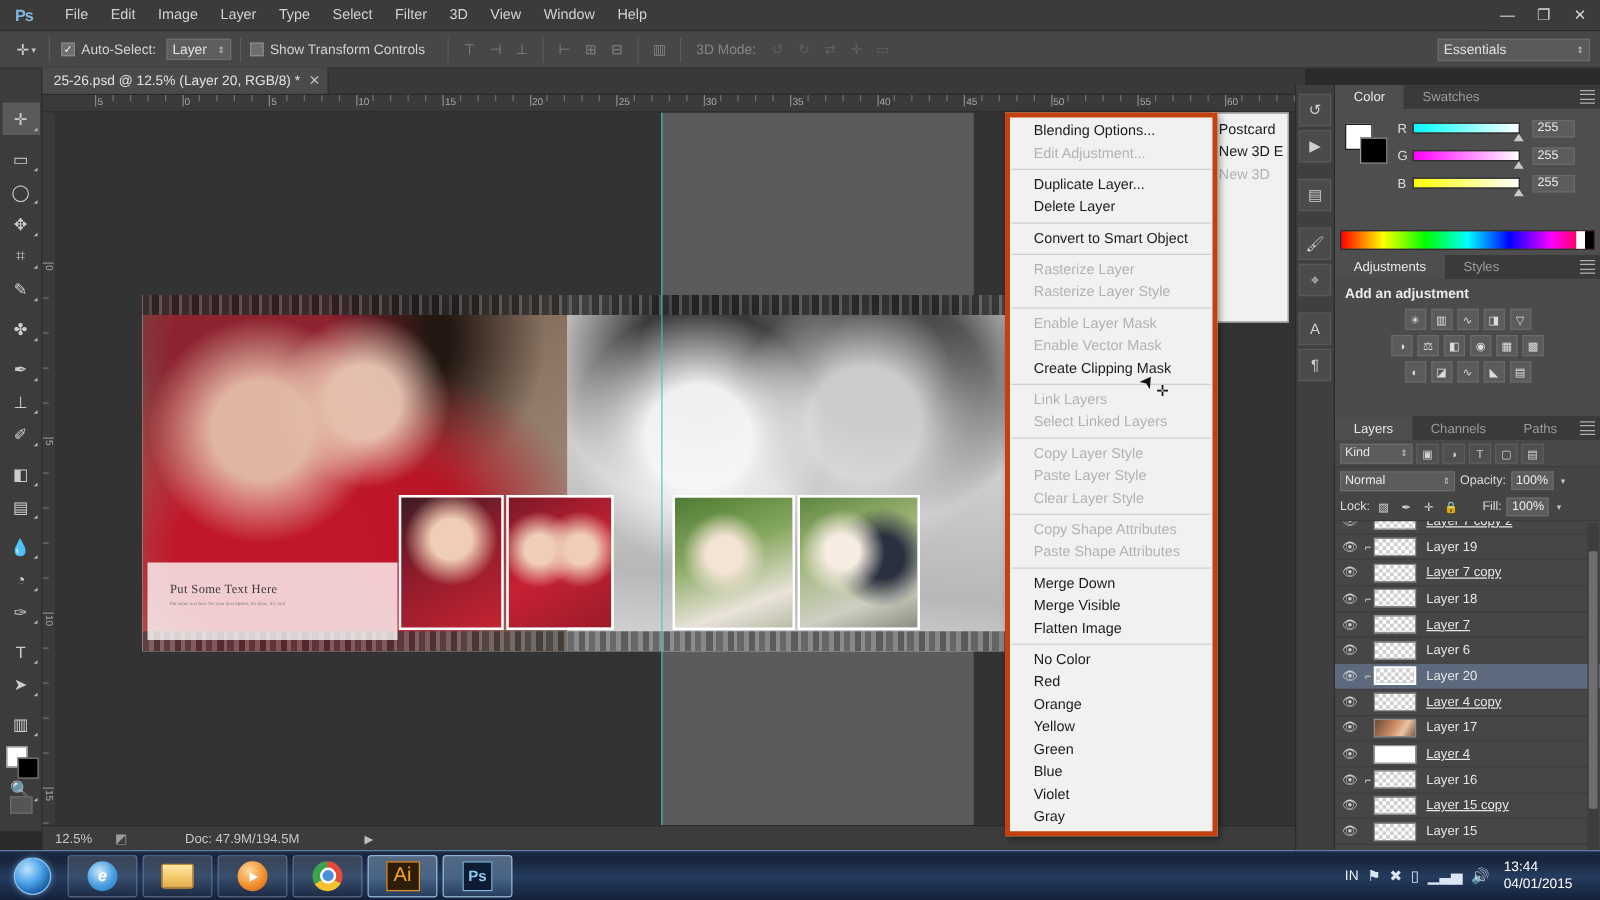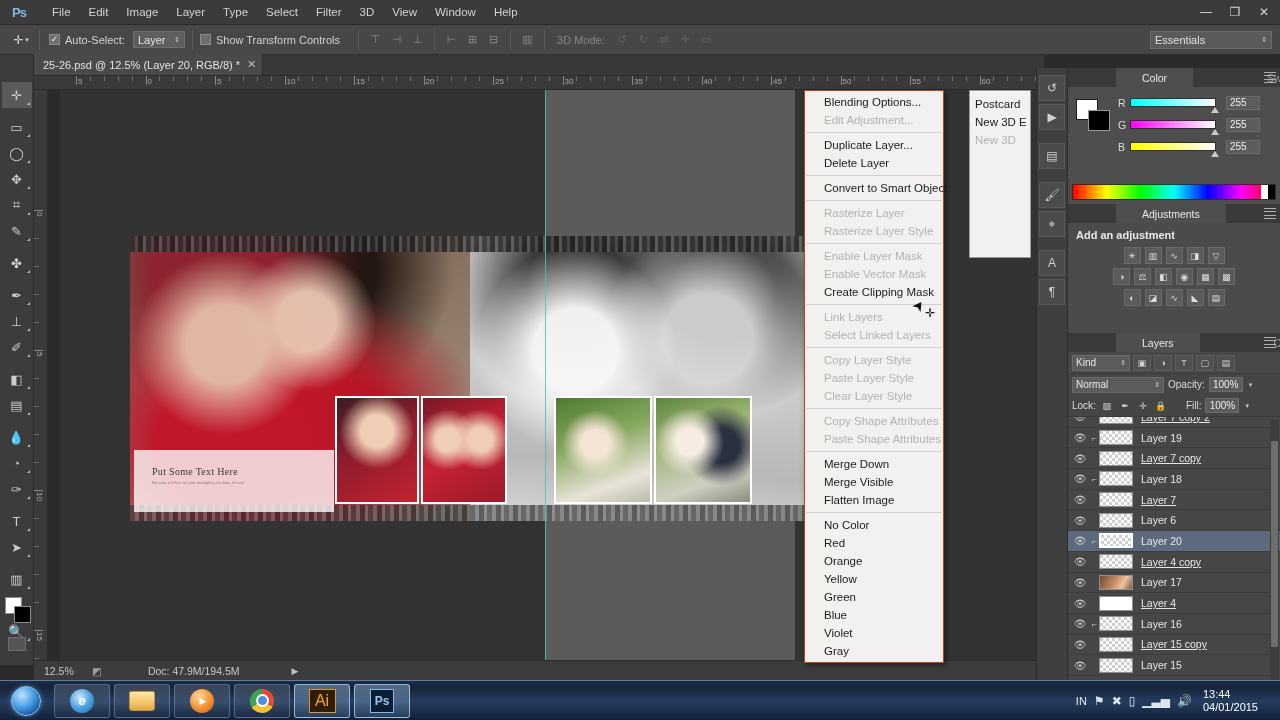--- a/index.html
+++ b/index.html
@@ -135,21 +135,21 @@
   .rnum { position: absolute; top: 1px; font-size: 8px; color: #a8a8a8; }
   .rtickv { position: absolute; left: 0; height: 1px; width: 5px; background: #6d6d6d; }
   .rtickv.major { width: 9px; background: #888; }
   .rnumv {
     position: absolute; left: 1px; font-size: 8px; color: #a8a8a8;
     writing-mode: vertical-rl;
   }
 
   
   .canvas-area {
-    position: absolute; left: 60px; top: 90px; width: 996px; height: 570px;
+    position: absolute; left: 44px; top: 90px; width: 996px; height: 570px;
     background: #333333; overflow: hidden;
   }
   .artboard {
     position: absolute; left: 485px; top: 0; width: 250px; height: 570px;
     background: #5b5b5b;
   }
   .artboard-l { position: absolute; left: 0; top: 0; width: 485px; height: 570px; background: #333; }
   .canvas-img {
     position: absolute; left: 70px; top: 146px; width: 690px; height: 285px;
     background: #e9e6e2; overflow: hidden;
@@ -239,22 +239,22 @@
   
   .panels {
     position: absolute; left: 1068px; top: 68px; width: 212px; height: 612px;
     background: #454545;
   }
   .panel-tabs {
     height: 19px; background: #3a3a3a; display: flex; align-items: flex-end;
     position: relative;
   }
   .ptab {
-    height: 19px; padding: 0 26px; display: flex; align-items: center;
-    font-size: 10.5px; color: #9d9d9d; background: #3a3a3a; margin-left: 48px;
+    height: 19px; padding: 0 15px; display: flex; align-items: center;
+    font-size: 10.5px; color: #9d9d9d; background: #3a3a3a;
   }
   .ptab.active { background: #4e4e4e; color: #e8e8e8; }
   .pmenu {
     position: absolute; right: 4px; top: 4px; width: 12px; height: 11px;
     display: flex; flex-direction: column; justify-content: space-between;
   }
   .pmenu i { height: 1px; background: #b0b0b0; display: block; }
 
   
   .color-panel { background: #4e4e4e; height: 117px; padding: 8px 8px 0 8px; position: relative; }
@@ -365,22 +365,22 @@
     background: #6e6e6e; border-radius: 1px;
   }
   .lp-footer {
     height: 23px; background: #4a4a4a; border-top: 1px solid #3a3a3a;
     display: flex; align-items: center; justify-content: center; gap: 11px;
   }
   .lp-fico { font-size: 11px; color: #cdcdcd; }
 
   
   .ctxmenu {
-    position: absolute; left: 804px; top: 90px; width: 140px;
-    background: #f2f1ef; border: 1px solid #c2410c;
+    position: absolute; left: 804px; top: 90px; width: 170px;
+    background: #f2f1ef; border: 4px solid #c2410c;
     box-shadow: 2px 2px 6px rgba(0,0,0,.45);
     padding: 2px 0; z-index: 40;
     font-family: "Liberation Sans", sans-serif;
   }
   .cmi {
     height: 18px; display: flex; align-items: center;
     padding-left: 19px; font-size: 11.5px; color: #1b1b1b; white-space: nowrap;
   }
   .cmi.dim { color: #b2b2b2; }
   .cmsep { height: 1px; background: #cfcfcf; margin: 3px 1px; }

